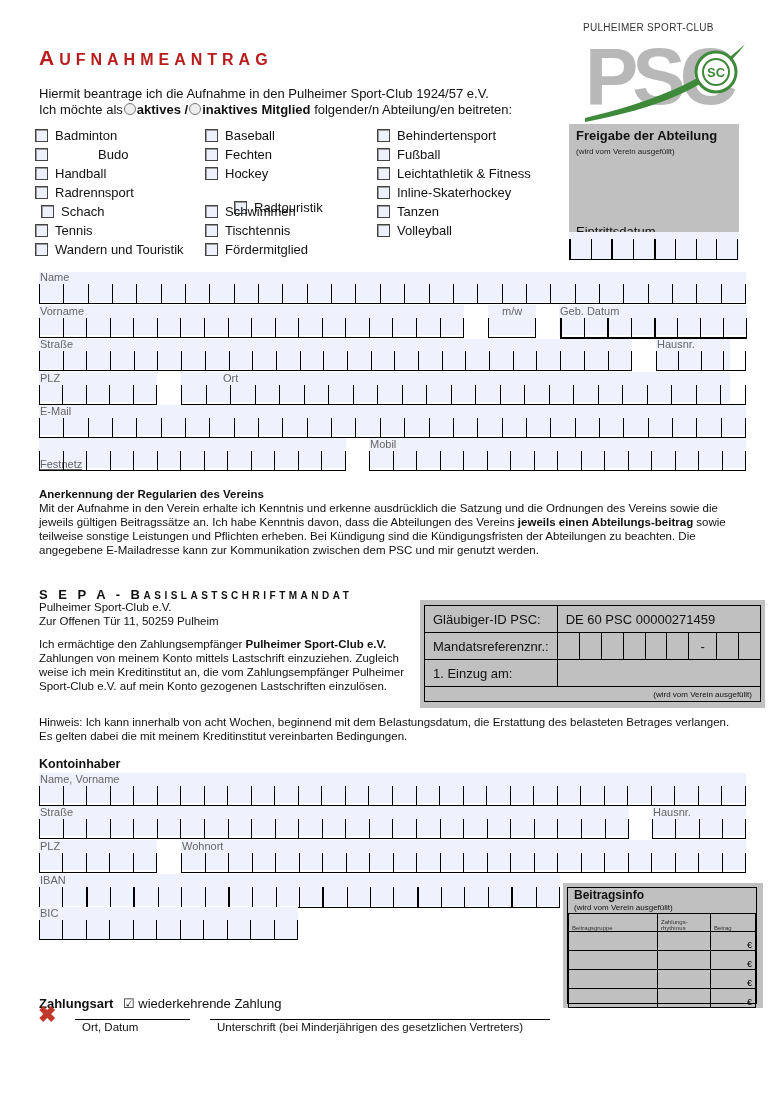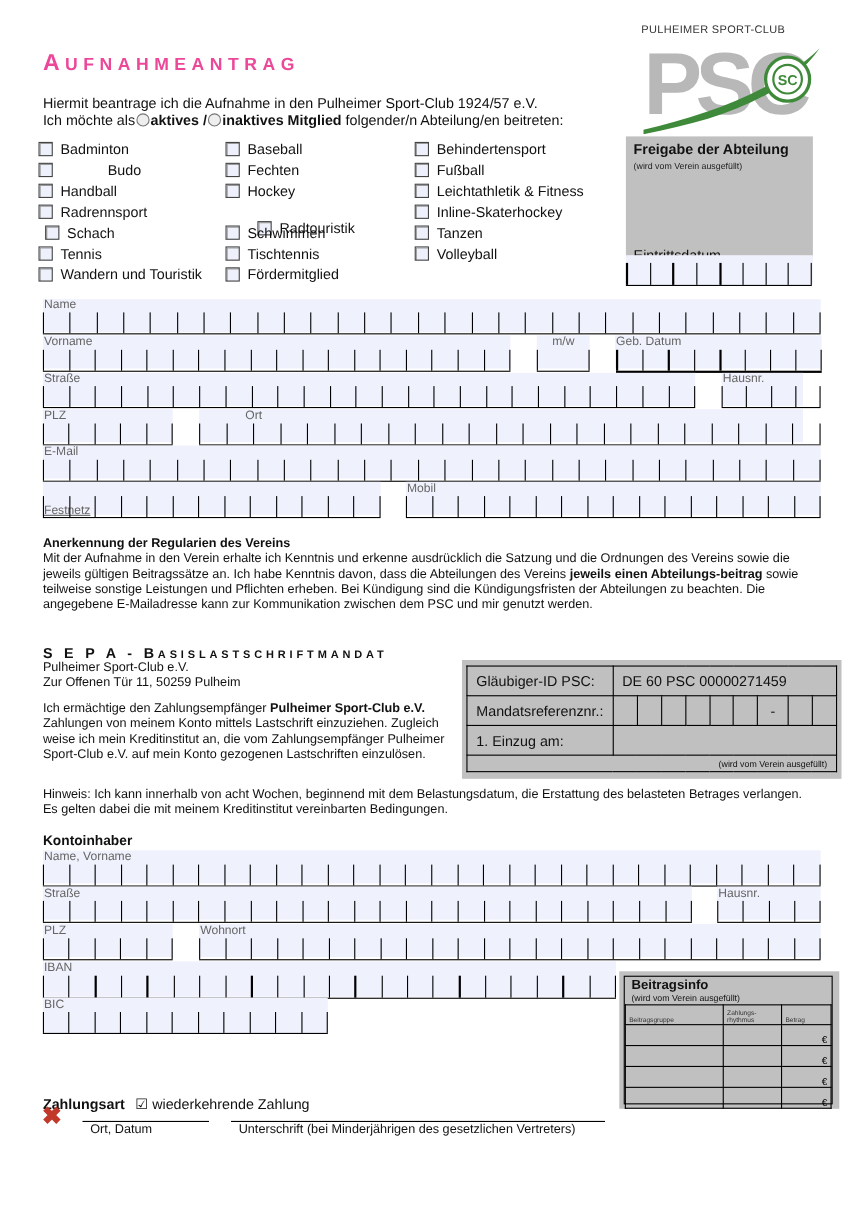--- a/index.html
+++ b/index.html
@@ -1,19 +1,19 @@
 <!DOCTYPE html>
 <html><head>
 <meta charset="utf-8">
 <style>
   html, body { margin:0; padding:0; background:#fff; }
   body { width:780px; height:1104px; position:relative; overflow:hidden;
          font-family:"Liberation Sans", sans-serif; color:#111; }
   .abs { position:absolute; }
-  .title { font-weight:bold; letter-spacing:5px; color:#ec4899; }
+  .title { font-weight:bold; letter-spacing:5px; color:#b91c1c; }
   .title .big { font-size:21px; }
   .title .small { font-size:16px; }
   .intro { font-size:13px; line-height:16px; }
   .radio { display:inline-block; width:10px; height:10px; border:1px solid #777; border-radius:50%;
            background:#eee; vertical-align:-1px; margin:0 1px; }
   .cb-row { position:absolute; font-size:13px; display:flex; align-items:center; height:19px; }
   .cb { width:11px; height:11px; border:1px solid #444; background:#eef1fb; margin-right:7px; box-shadow: inset 1px 1px 0 #999; }
   .graybox { background:#c0c0c0; }
   .field-label { position:absolute; font-size:11px; color:#666; line-height:13px; }
   .field-bg { position:absolute; background:#eff1fc; }

